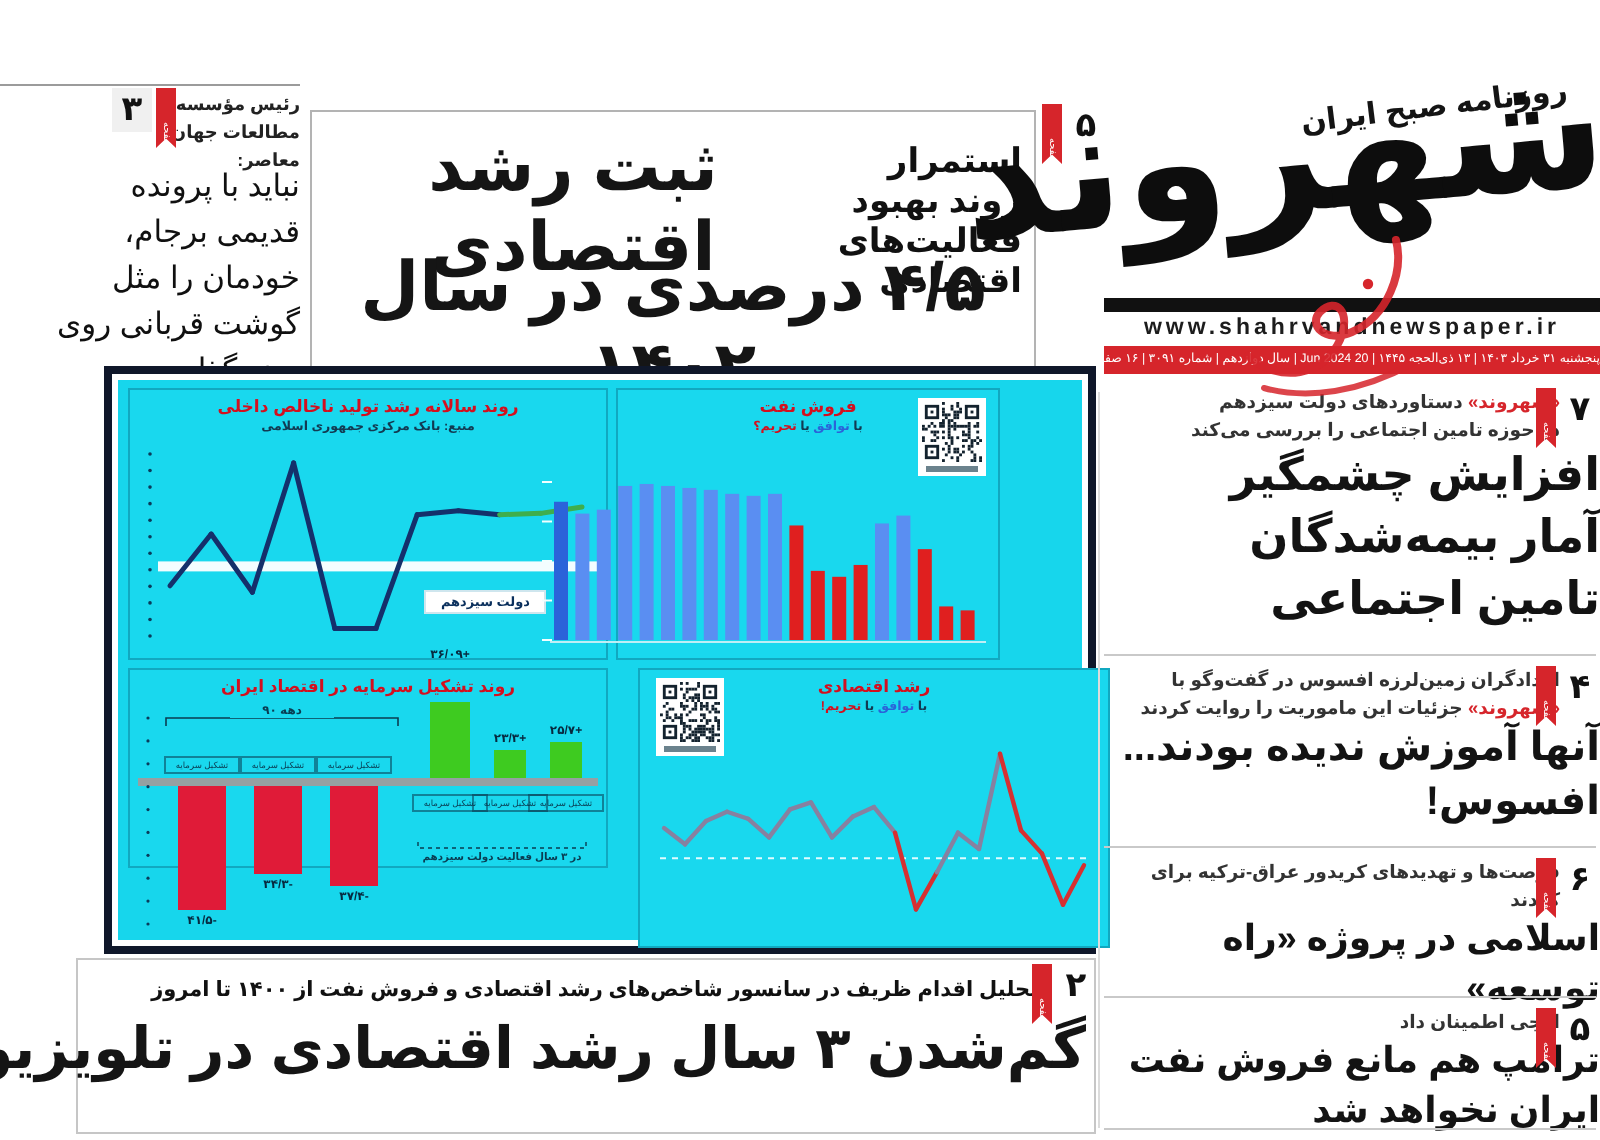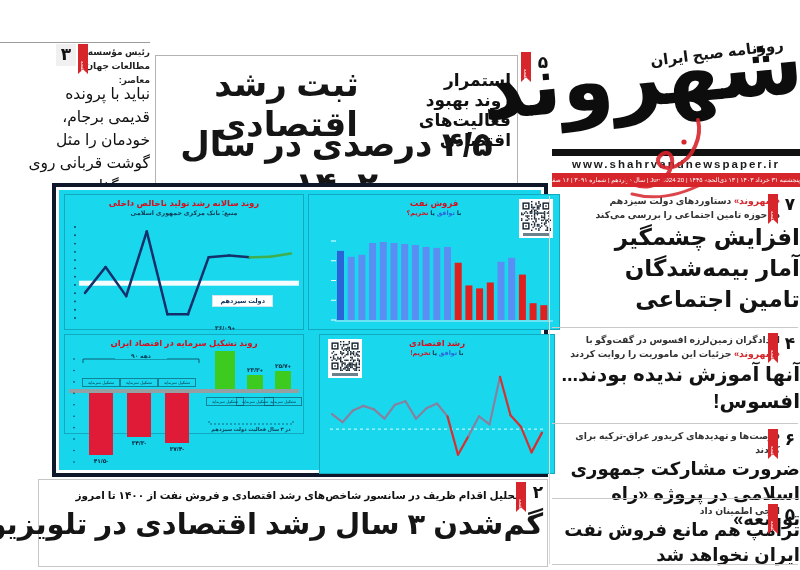--- a/index.html
+++ b/index.html
@@ -27,21 +27,21 @@
   .mh-tagline{left:642px;top:44px;width:150px;text-align:center;font-size:15px;font-weight:700;transform:rotate(-7deg);color:#141414;}
   .mh-logo{left:545px;top:4px;width:258px;text-align:center;font-size:84px;font-weight:900;line-height:140px;letter-spacing:-4px;transform:rotate(-5deg);color:#0d0d0d;}
   .mh-bar{left:552px;top:149px;width:248px;height:7px;background:#111;}
   .mh-url{left:552px;top:158px;width:248px;text-align:center;font-size:11.5px;font-weight:800;letter-spacing:2px;direction:ltr;color:#1c1c1c;}
   .mh-strip{left:552px;top:173px;width:248px;height:14px;background:#d6252b;color:#fff;font-size:6.2px;line-height:14px;text-align:center;overflow:hidden;white-space:nowrap;}
   .mh-callig{left:610px;top:108px;width:120px;height:92px;z-index:4;pointer-events:none;}
   
   .info-box{left:52px;top:183px;width:496px;height:294px;background:#17d6ec;border:4px solid #0f172a;box-shadow:inset 0 0 0 3px #fff;}
   .panel{position:absolute;border:1px solid rgba(8,110,135,.45);background:#19d8ee;}
   .p-gdp{left:8px;top:7px;width:240px;height:136px;}
-  .p-oil{left:252px;top:7px;width:252px;height:136px;}
+  .p-oil{left:252px;top:7px;width:192px;height:136px;}
   .p-cap{left:8px;top:147px;width:240px;height:100px;}
   .p-gro{left:252px;top:147px;width:236px;height:140px;margin-left:11px;}
   .p-title{margin-top:3px;text-align:center;font-size:8.5px;font-weight:800;color:#d40f1e;}
   .p-sub{text-align:center;font-size:6.3px;font-weight:700;color:#123a52;margin-top:1px;}
   .chart-host{position:absolute;left:4px;right:4px;bottom:3px;}
   .qr-box{position:absolute;background:#fff;padding:2px;line-height:0;}
   .qr-cap{width:26px;height:3px;margin:2px auto 0;background:#2c4d5c;opacity:.7;}
   .c-blue{color:#2b63d9;} .c-red{color:#d40f1e;} .c-dark{color:#123a52;}
   
   .rc-divider{background:#c9c9c9;height:1px;position:absolute;left:0;right:2px;}
@@ -535,21 +535,20 @@
       <div class="badge" style="right:0;top:0;position:absolute;left:auto;">
         <span class="num">۶</span>
         <span class="tag">
             <span>صفحه</span>
           </span>
       </div>
       <div class="ri-kicker">
         <div>فرصت‌ها و تهدیدهای کریدور عراق-ترکیه برای کردند</div>
       </div>
       <div class="ri-h h-sm">
-        <div>ضرورت مشارکت جمهوری</div>
         <div>اسلامی در پروژه «راه توسعه»</div>
       </div>
     </div>
     <div class="rc-divider" style="top:306px;"></div>
 
     <div class="ri" style="top:312px;">
       <div class="badge" style="right:0;top:0;position:absolute;left:auto;">
         <span class="num">۵</span>
         <span class="tag">
             <span>صفحه</span>

